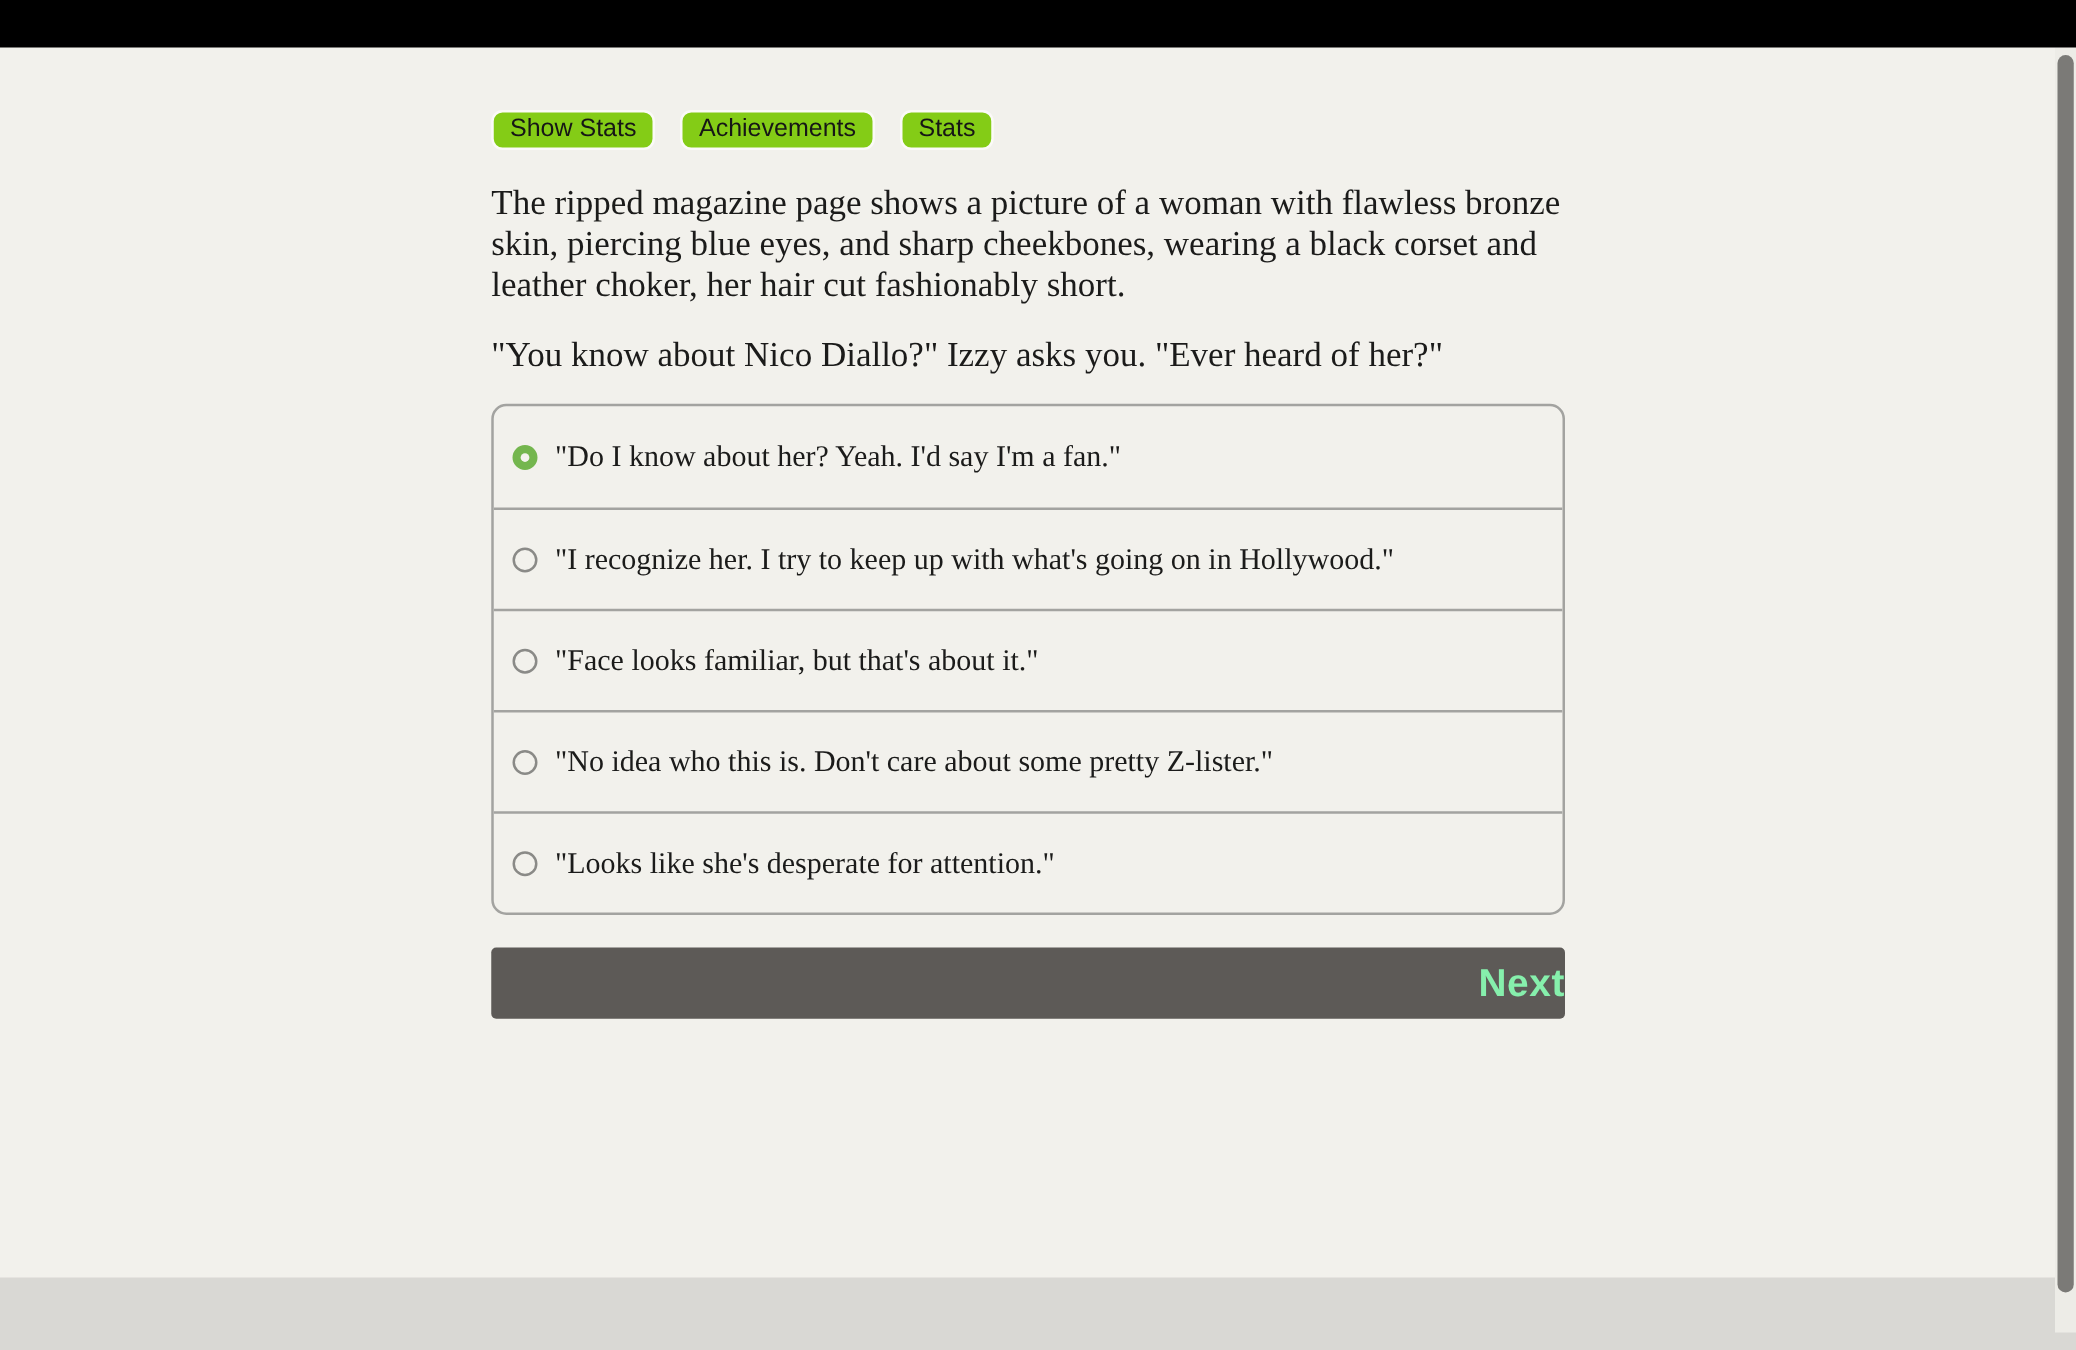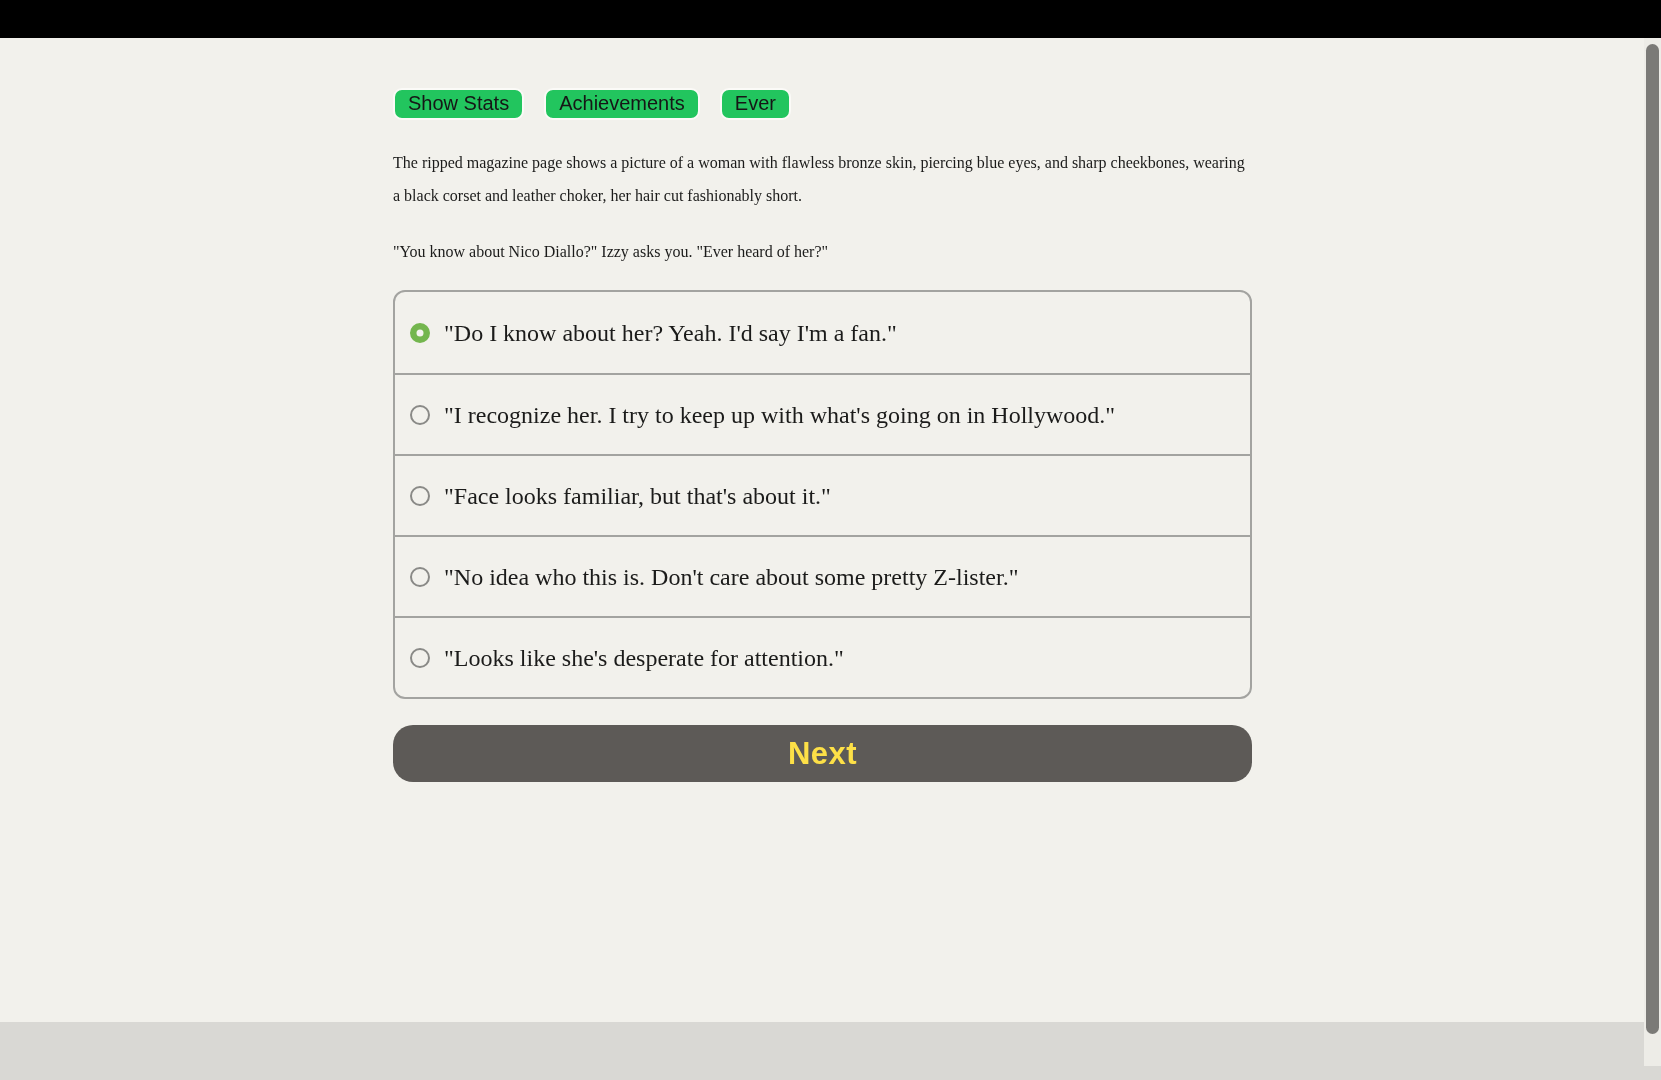--- a/index.html
+++ b/index.html
@@ -34,31 +34,31 @@
   }
   
   .toolbar {
     display: flex; gap: 20px;
     margin-top: 50px;
   }
   .tool-btn {
     font-family: "Liberation Sans", sans-serif;
     font-size: 20px;
     color: #161616;
-    background: #22c55e;
+    background: #84cc16;
     border: 2px solid #fbfaf7;
     border-radius: 9px;
     padding: 2px 13px 4px 13px;
     line-height: 22px;
     cursor: pointer;
     white-space: nowrap;
   }
   
   .story p {
-    font-size: 16px;
+    font-size: 28px;
     line-height: 33px;
     color: #1b1b1a;
     margin-top: 23px;
   }
   .story p:first-child { margin-top: 26px; }
   
   .choice-box {
     margin-top: 22px;
     border: 2px solid #a3a3a0;
     border-radius: 12px;
@@ -101,27 +101,28 @@
     line-height: 30px;
   }
   
   .next-btn {
     display: block;
     width: 100%;
     height: 57px;
     margin-top: 26px;
     background: #5d5a57;
     border: none;
-    border-radius: 20px;
+    border-radius: 4px;
     font-family: "Liberation Sans", sans-serif;
     font-weight: bold;
     font-size: 31px;
-    color: #fde047;
+    color: #86efac;
     letter-spacing: 0.5px;
     cursor: pointer;
+    text-align: right;
   }
   
   .scrollbar-track {
     position: absolute;
     right: 0; top: 38px; bottom: 14px;
     width: 17px;
     background: #edece7;
     z-index: 4;
   }
   .scrollbar-thumb {
@@ -138,21 +139,21 @@
 <div class="screen">
 
   <div class="topbar"></div>
   <div class="bottom-band"></div>
 
   <div class="content">
 
     <div class="toolbar">
       <button class="tool-btn">Show Stats</button>
       <button class="tool-btn">Achievements</button>
-      <button class="tool-btn">Ever</button>
+      <button class="tool-btn">Stats</button>
     </div>
 
     <div class="story">
       <p>The ripped magazine page shows a picture of a woman with flawless bronze skin, piercing blue eyes, and sharp cheekbones, wearing a black corset and leather choker, her hair cut fashionably short.</p>
       <p>"You know about Nico Diallo?" Izzy asks you. "Ever heard of her?"</p>
     </div>
 
     <div class="choice-box">
       <div class="choice-row">
         <span class="radio selected"></span>

